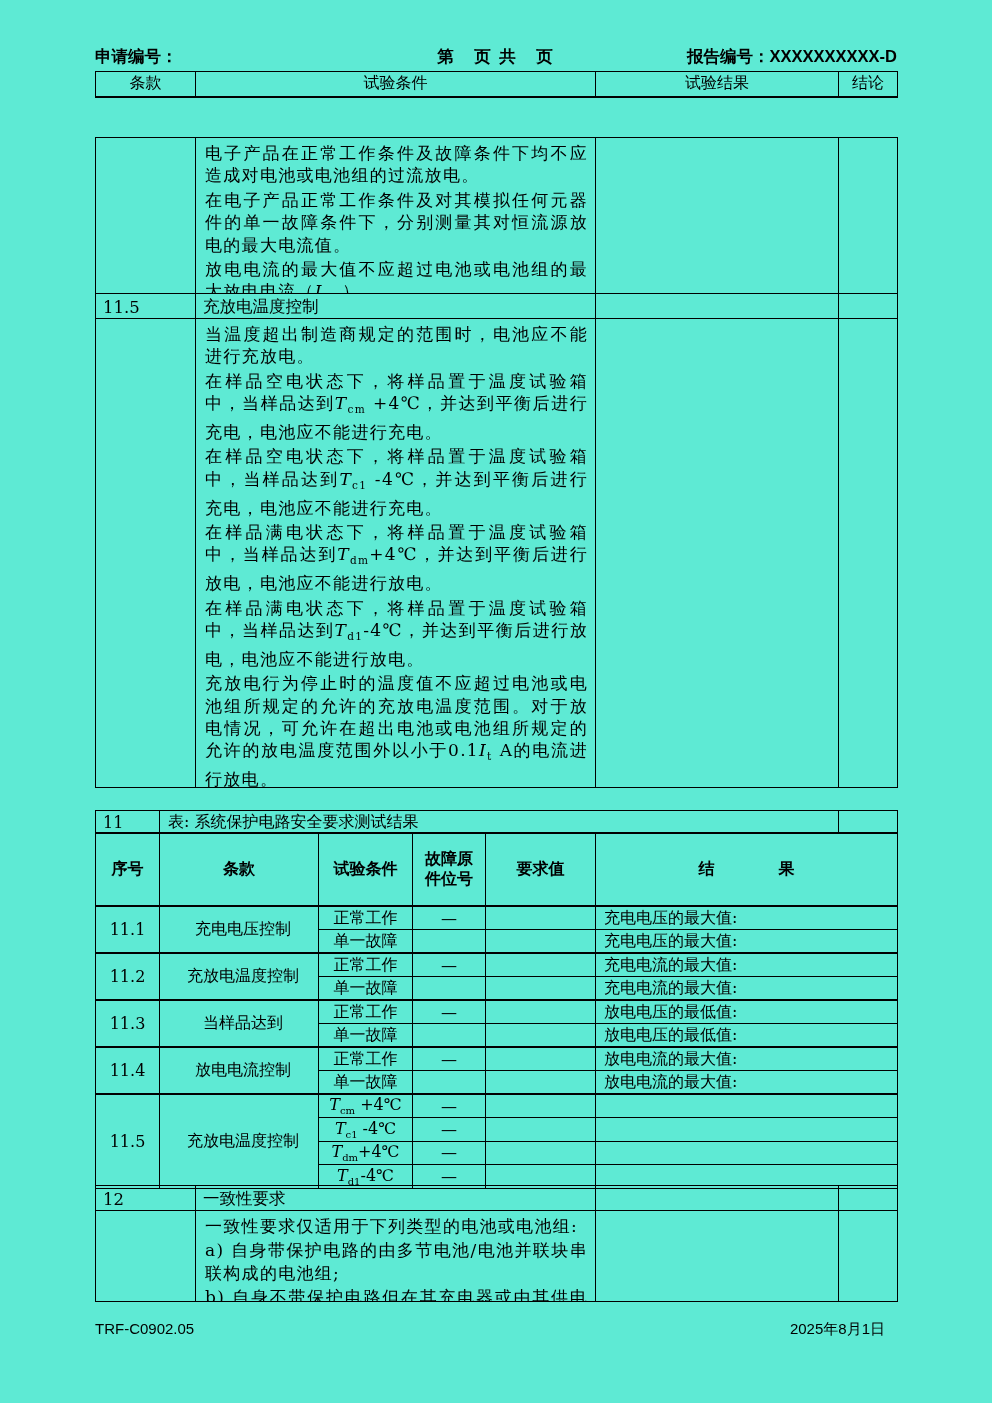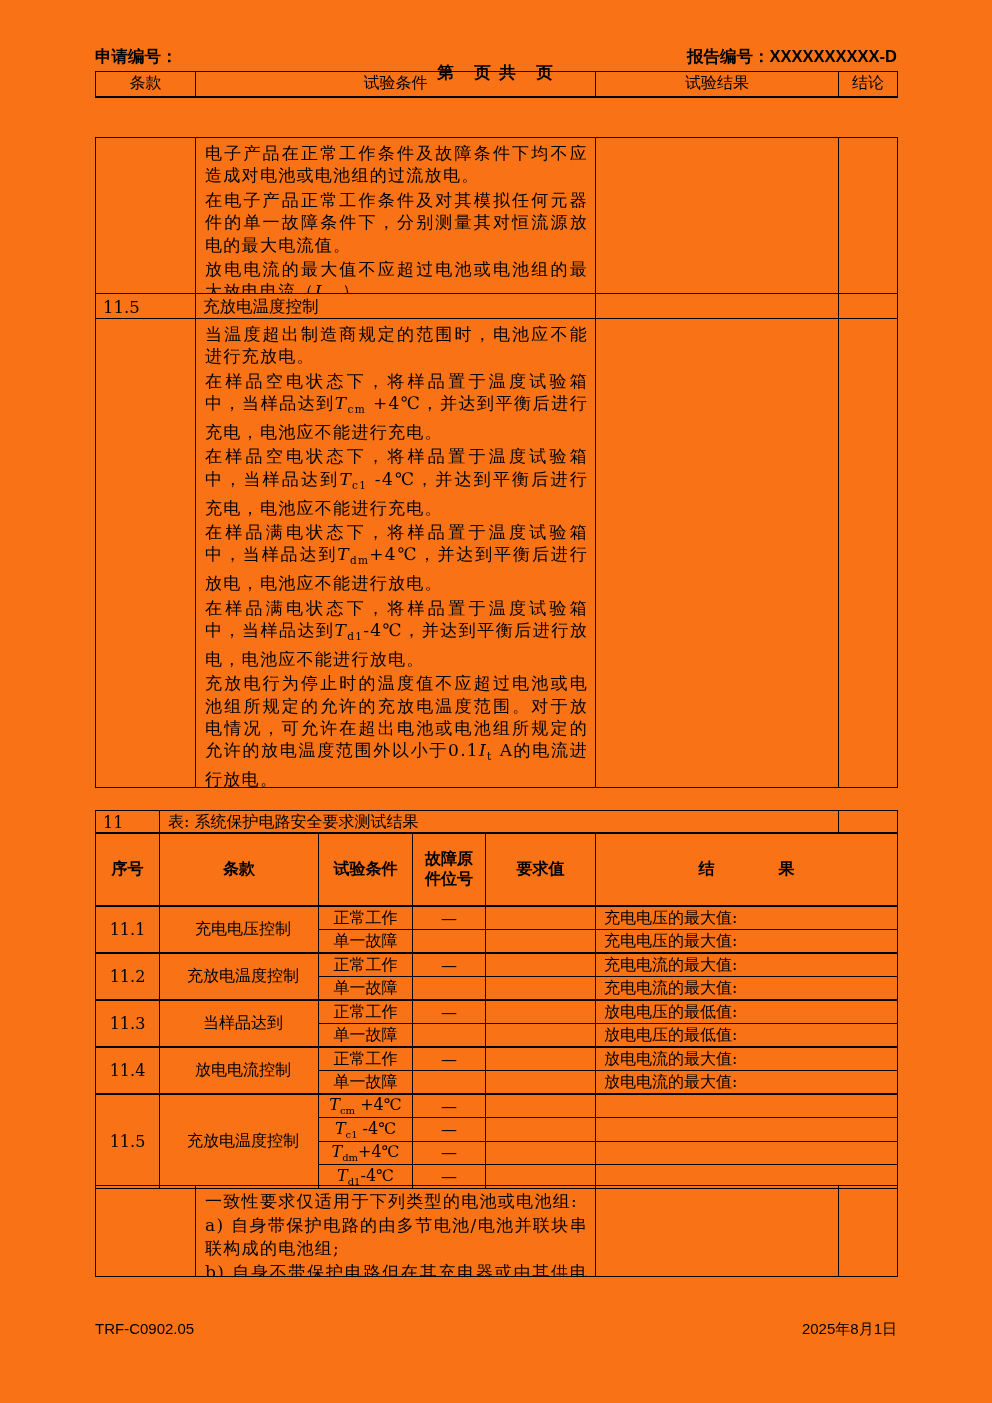--- a/index.html
+++ b/index.html
@@ -1,27 +1,27 @@
 <!DOCTYPE html>
 <html><head>
 <meta charset="utf-8">
 <style>
   * { box-sizing: border-box; }
   html,body { margin:0; padding:0; }
-  .page { position:relative; width:992px; height:1403px; background:#f97316; color:#000;
+  .page { position:relative; width:992px; height:1403px; background:#5eead4; color:#000;
           font-family:"DejaVu Serif","Liberation Serif",serif; overflow:hidden; }
 
   table { border-collapse:collapse; table-layout:fixed; position:absolute; left:95px; width:802px; }
   td, th { border:1px solid #000; padding:0; font-weight:normal; }
 
   
   .doc-header { position:absolute; left:95px; top:46px; width:802px; height:22px;
                 font-family:"Liberation Sans","DejaVu Sans",sans-serif; font-weight:bold; font-size:16.5px; }
   .doc-header .left  { position:absolute; left:0; top:0; }
-  .doc-header .center{ position:absolute; left:50%; transform:translateX(-50%); top:16px; letter-spacing:2px; white-space:pre; }
+  .doc-header .center{ position:absolute; left:50%; transform:translateX(-50%); top:0; letter-spacing:2px; white-space:pre; }
   .doc-header .right { position:absolute; right:0; top:0;text-align:right; }
 
   
   .head-table { top:71px; }
   .head-table td { text-align:center; vertical-align:middle; font-size:16px; }
   .head-table .std-row td { height:24px; letter-spacing:1px; }
   .head-table .col-row td { height:25px; border-bottom:2px solid #000; }
 
   
   .main-table { top:137px; }
@@ -58,21 +58,21 @@
   
   .t12 { top:1185px; }
   .t12 .title-row td { height:23px; font-size:16.5px; vertical-align:middle; }
   .t12 .body-row td { vertical-align:top; }
   .t12 .body-text { height:90px; overflow:hidden; }
 
   
   .doc-footer { position:absolute; left:95px; top:1320px; width:802px;
                 font-family:"Liberation Sans","DejaVu Sans",sans-serif; font-size:15px; }
   .doc-footer .left { position:absolute; left:0; }
-  .doc-footer .right { position:absolute; right:0;text-align:center; }
+  .doc-footer .right { position:absolute; right:12px;text-align:center; }
 </style>
 </head>
 <body>
 
 <div class="page">
 
   <div class="doc-header">
     <span class="left">申请编号：</span>
     <span class="center">第　页 共　页</span>
     <span class="right">报告编号：XXXXXXXXXX-D</span>
@@ -268,20 +268,26 @@
     </table>
 
   <table class="t12">
     <colgroup>
         <col style="width:100px">
         <col style="width:400px">
         <col style="width:243px">
         <col style="width:59px">
       </colgroup>
     <tbody>
+        <tr class="title-row">
+      <td class="clause-cell">12</td>
+      <td class="clause-cell">一致性要求</td>
+      <td></td>
+      <td></td>
+    </tr>
     <tr class="body-row">
       <td class="clause-cell"></td>
       <td>
         <div class="req-text body-text">
               <p>一致性要求仅适用于下列类型的电池或电池组:</p>
               <p>a) 自身带保护电路的由多节电池/电池并联块串联构成的电池组;</p>
               <p>b) 自身不带保护电路但在其充电器或由其供电的</p>
             </div>
       </td>
       <td></td>

